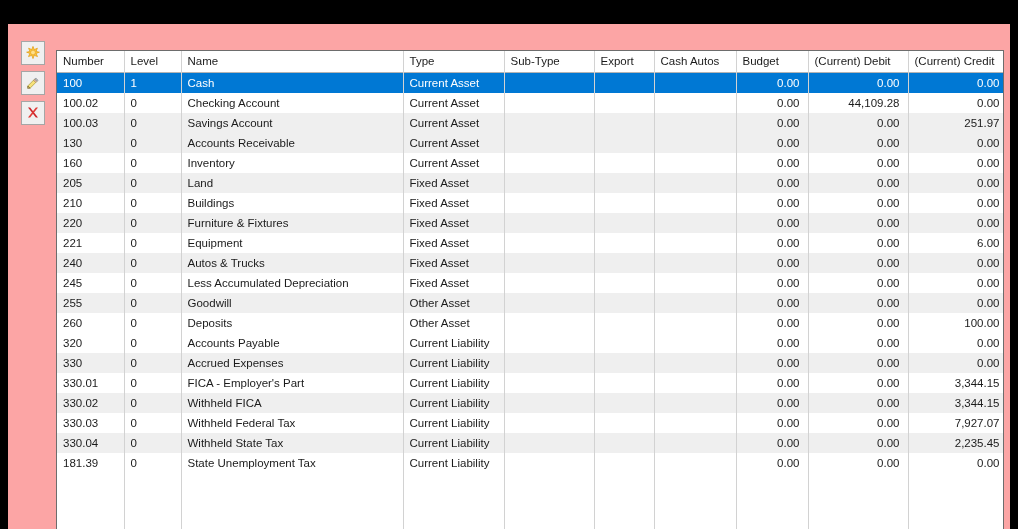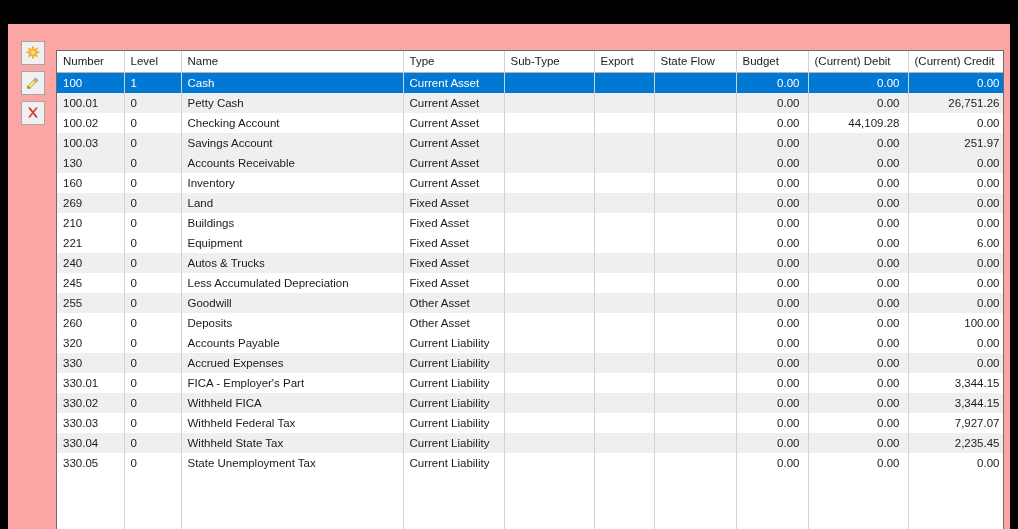--- a/index.html
+++ b/index.html
@@ -137,54 +137,41 @@
           <col>
         </colgroup>
       <thead>
         <tr id="header-row">
             <th>Number</th>
             <th>Level</th>
             <th>Name</th>
             <th>Type</th>
             <th>Sub-Type</th>
             <th>Export</th>
-            <th>State Flow</th>
+            <th>Cash Autos</th>
             <th>Budget</th>
             <th>(Current) Debit</th>
             <th>(Current) Credit</th>
             <th class="filler"></th>
           </tr>
       </thead>
       <tbody id="grid-body">
           <tr class="selected">
             <td>100</td>
             <td>1</td>
             <td>Cash</td>
             <td>Current Asset</td>
             <td></td>
             <td></td>
             <td></td>
             <td class="num">0.00</td>
             <td class="num">0.00</td>
             <td class="num">0.00</td>
             <td></td>
           </tr>
-          <tr class="even">
-            <td>100.01</td>
-            <td>0</td>
-            <td>Petty Cash</td>
-            <td>Current Asset</td>
-            <td></td>
-            <td></td>
-            <td></td>
-            <td class="num">0.00</td>
-            <td class="num">0.00</td>
-            <td class="num">26,751.26</td>
-            <td></td>
-          </tr>
           <tr class="odd">
             <td>100.02</td>
             <td>0</td>
             <td>Checking Account</td>
             <td>Current Asset</td>
             <td></td>
             <td></td>
             <td></td>
             <td class="num">0.00</td>
             <td class="num">44,109.28</td>
@@ -224,36 +211,49 @@
             <td>Current Asset</td>
             <td></td>
             <td></td>
             <td></td>
             <td class="num">0.00</td>
             <td class="num">0.00</td>
             <td class="num">0.00</td>
             <td></td>
           </tr>
           <tr class="even">
-            <td>269</td>
+            <td>205</td>
             <td>0</td>
             <td>Land</td>
             <td>Fixed Asset</td>
             <td></td>
             <td></td>
             <td></td>
             <td class="num">0.00</td>
             <td class="num">0.00</td>
             <td class="num">0.00</td>
             <td></td>
           </tr>
           <tr class="odd">
             <td>210</td>
             <td>0</td>
             <td>Buildings</td>
+            <td>Fixed Asset</td>
+            <td></td>
+            <td></td>
+            <td></td>
+            <td class="num">0.00</td>
+            <td class="num">0.00</td>
+            <td class="num">0.00</td>
+            <td></td>
+          </tr>
+          <tr class="even">
+            <td>220</td>
+            <td>0</td>
+            <td>Furniture &amp; Fixtures</td>
             <td>Fixed Asset</td>
             <td></td>
             <td></td>
             <td></td>
             <td class="num">0.00</td>
             <td class="num">0.00</td>
             <td class="num">0.00</td>
             <td></td>
           </tr>
           <tr class="odd">
@@ -393,21 +393,21 @@
             <td>Current Liability</td>
             <td></td>
             <td></td>
             <td></td>
             <td class="num">0.00</td>
             <td class="num">0.00</td>
             <td class="num">2,235.45</td>
             <td></td>
           </tr>
           <tr class="odd">
-            <td>330.05</td>
+            <td>181.39</td>
             <td>0</td>
             <td>State Unemployment Tax</td>
             <td>Current Liability</td>
             <td></td>
             <td></td>
             <td></td>
             <td class="num">0.00</td>
             <td class="num">0.00</td>
             <td class="num">0.00</td>
             <td></td>

